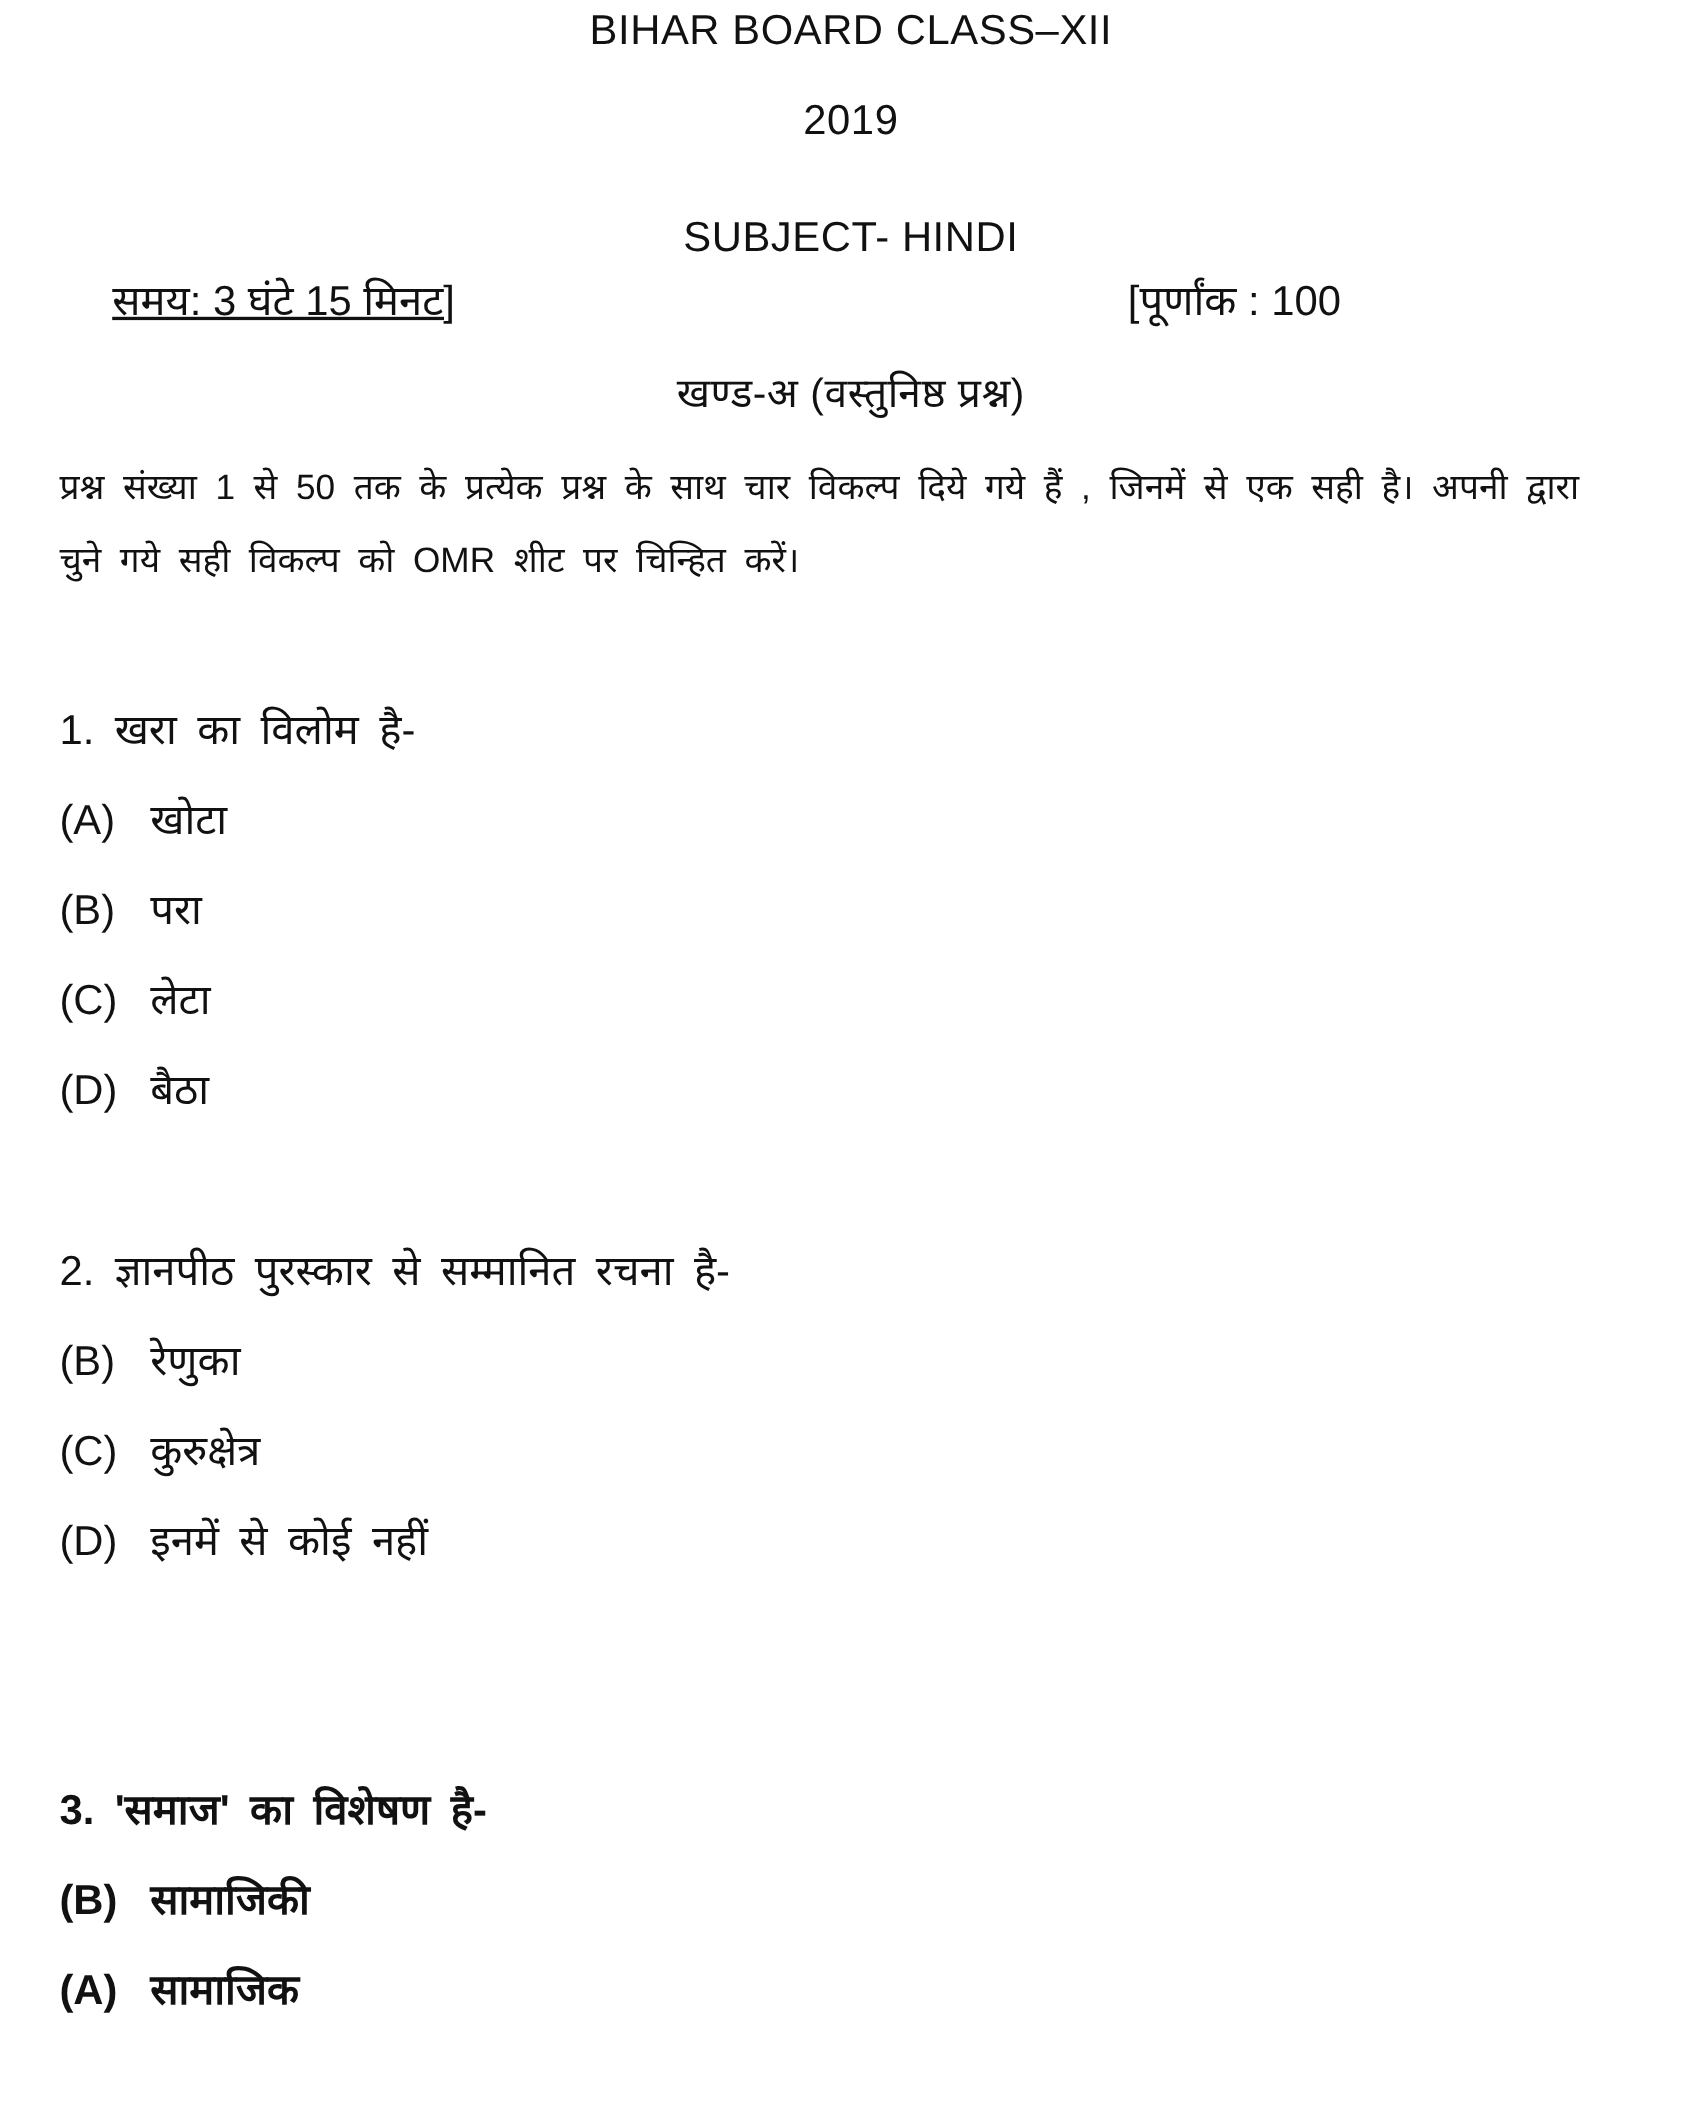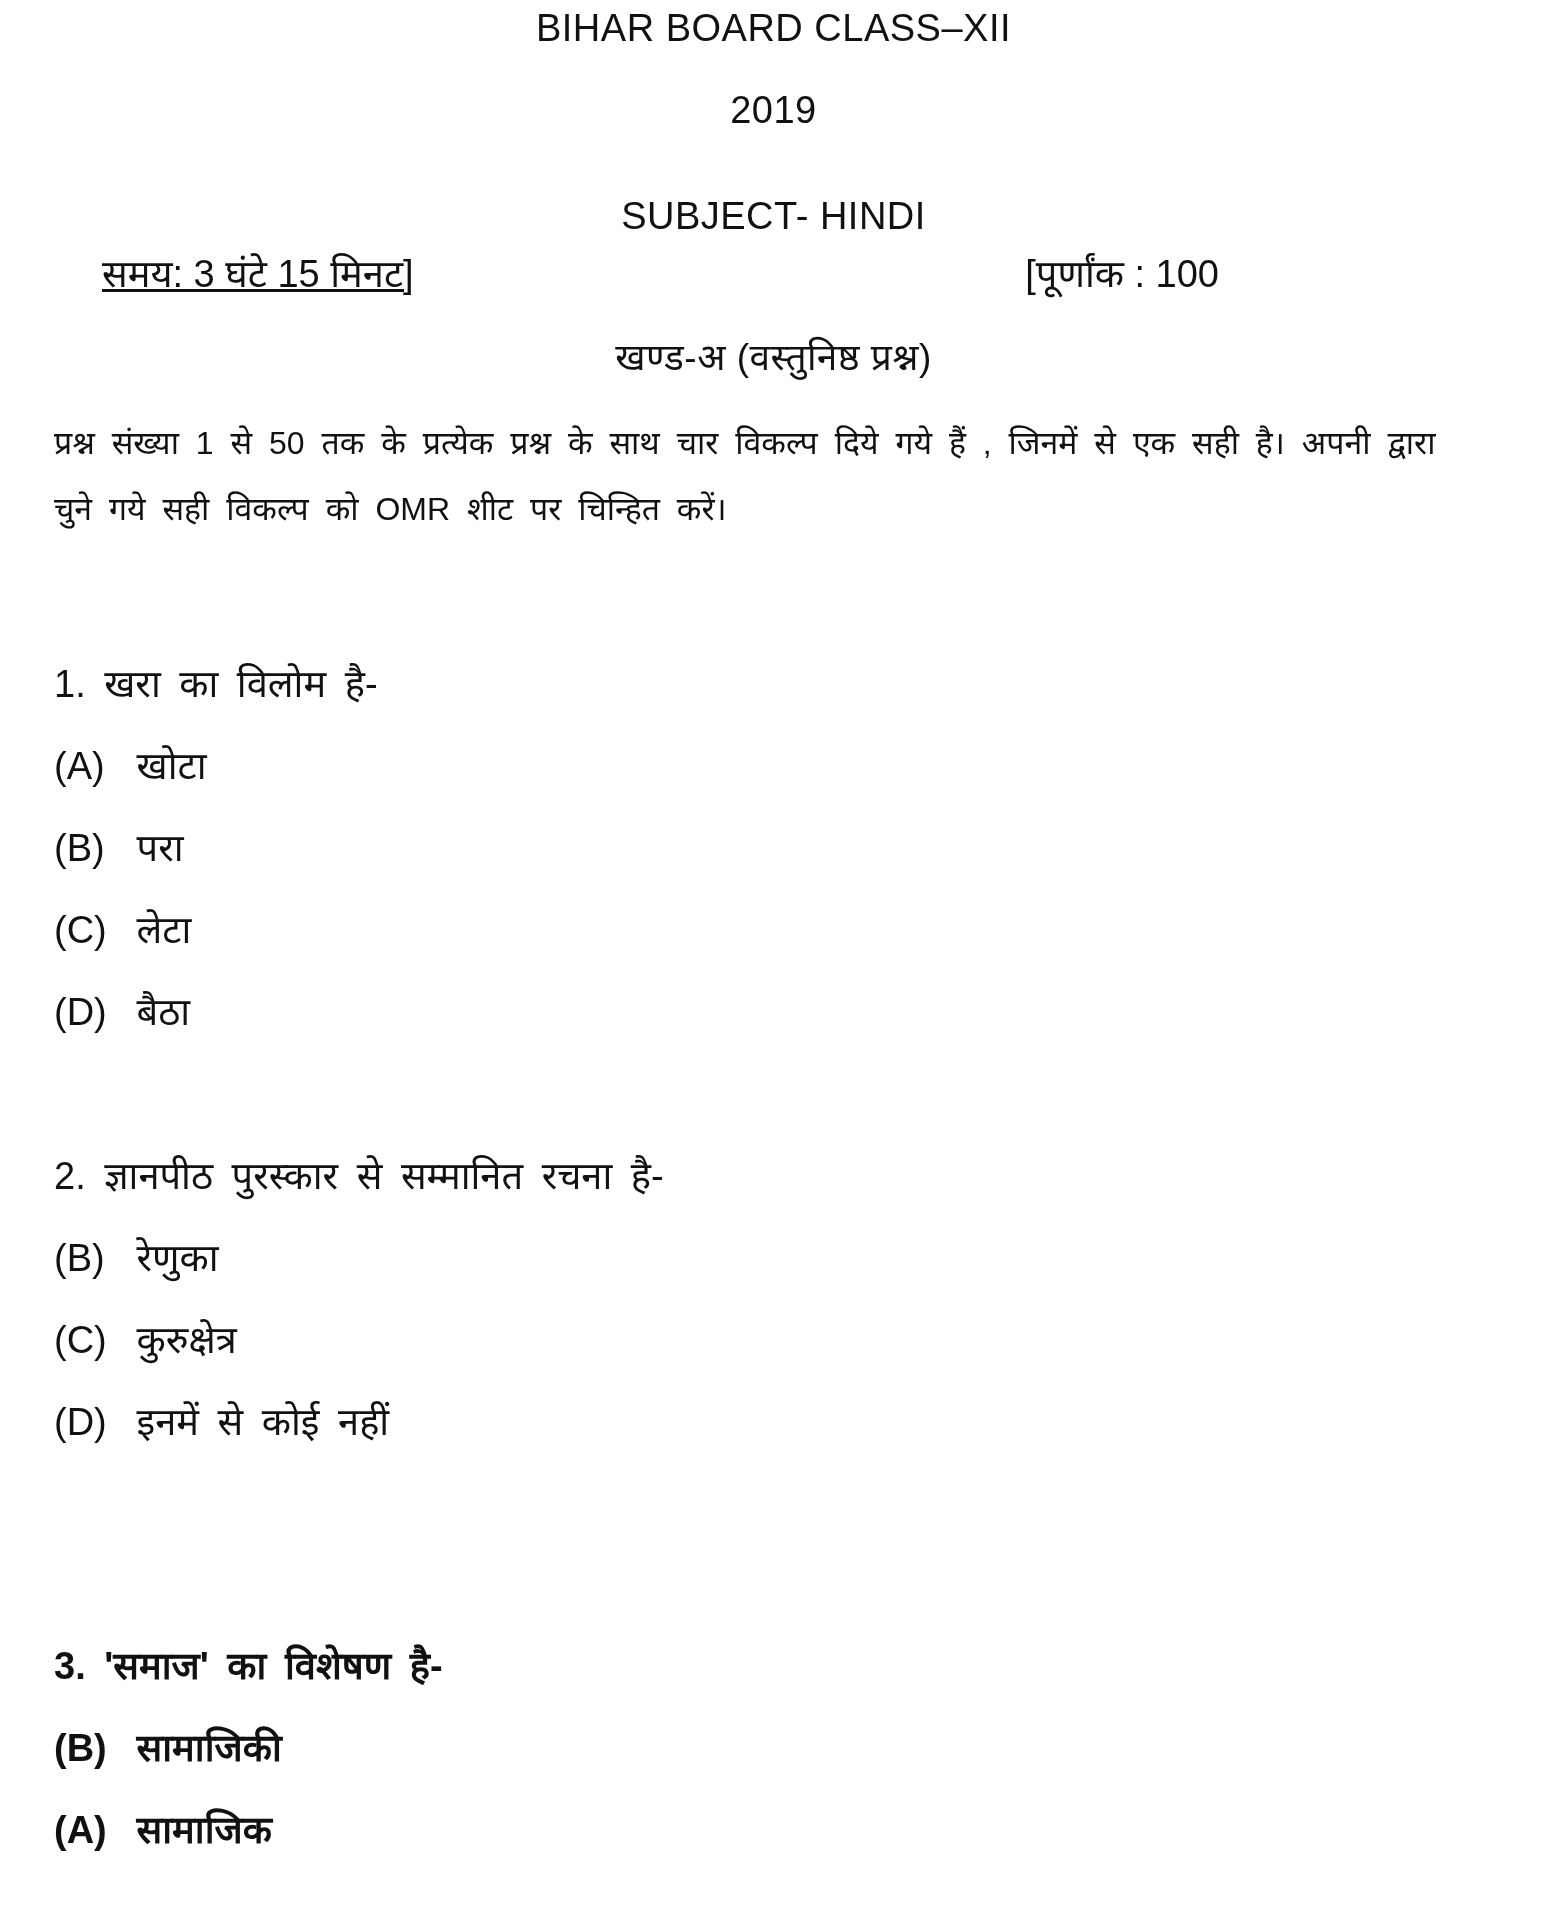--- a/index.html
+++ b/index.html
@@ -58,21 +58,20 @@
       top: 410px;
       width: 1420px;
       font-size: 32px;
       line-height: 66px;
       word-spacing: 8px;
     }
     .question-block {
       position: absolute;
       left: 54px;
       width: 1400px;
-      margin-top: 20px;
     }
     .q1 { top: 640px; }
     .q2 { top: 1132px; }
     .q3 { top: 1622px; font-weight: bold; }
     .question-text {
       font-size: 38px;
       line-height: 48px;
       height: 48px;
       word-spacing: 8px;
       margin-bottom: 34px;

